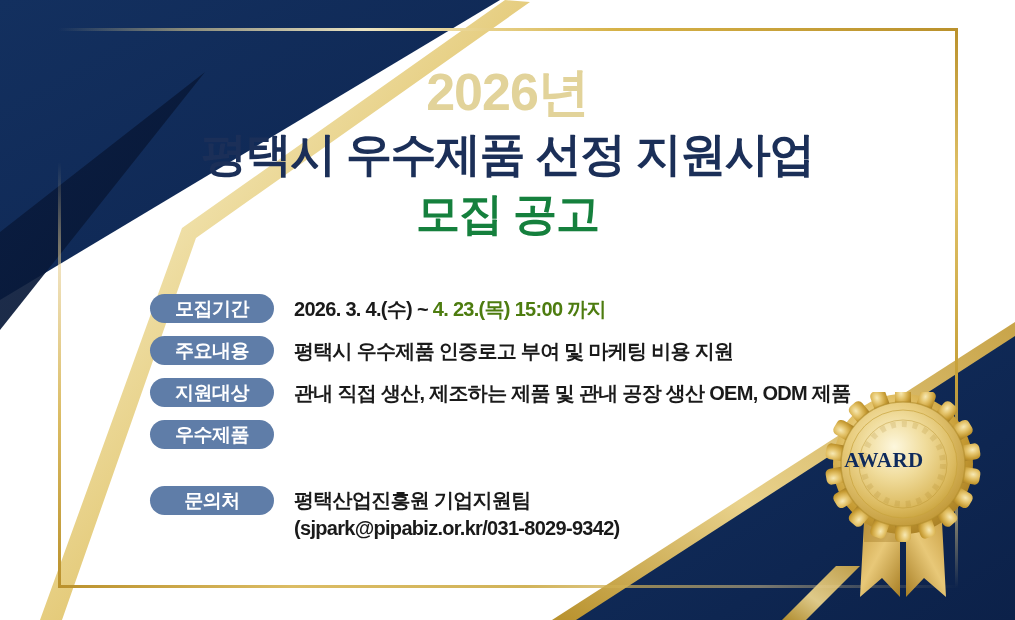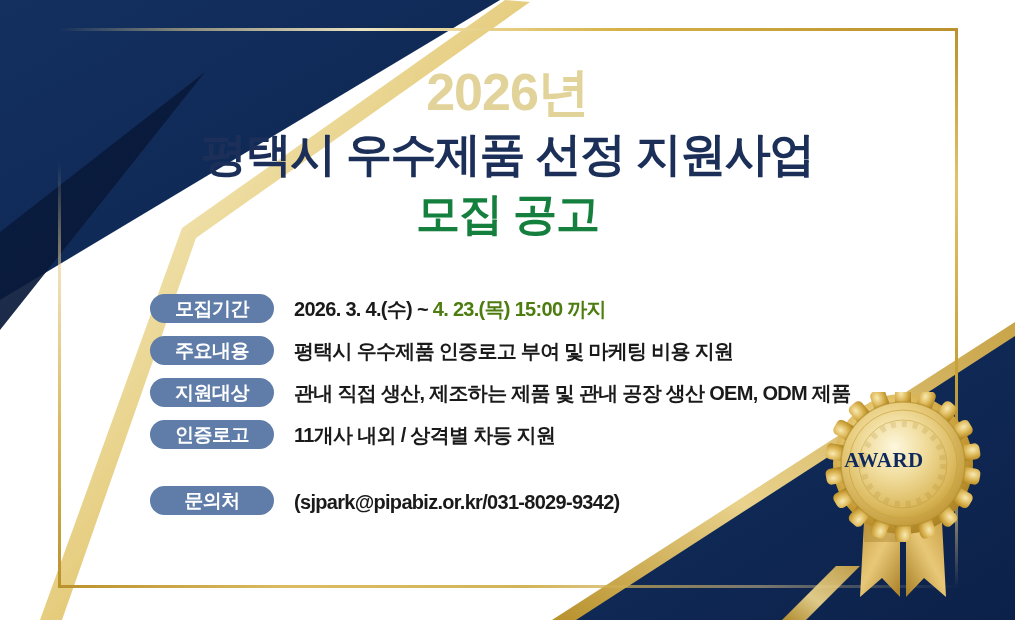--- a/index.html
+++ b/index.html
@@ -271,27 +271,26 @@
       <div class="pill">주요내용</div>
       <div class="info-value">평택시 우수제품 인증로고 부여 및 마케팅 비용 지원</div>
     </div>
 
     <div class="info-row">
       <div class="pill">지원대상</div>
       <div class="info-value">관내 직접 생산, 제조하는 제품 및 관내 공장 생산 OEM, ODM 제품</div>
     </div>
 
     <div class="info-row">
-      <div class="pill">인증로고</div>
-      <div class="info-value">11개사 내외 / 상격별 차등 지원</div>
+      <div class="pill">우수제품</div>
     </div>
 
     <div class="info-row row-contact">
       <div class="pill">문의처</div>
-      <div class="info-value"><span class="line2">(sjpark@pipabiz.or.kr/031-8029-9342)</span></div>
+      <div class="info-value"><span>평택산업진흥원 기업지원팀</span><span class="line2">(sjpark@pipabiz.or.kr/031-8029-9342)</span></div>
     </div>
 
   </div>
 
   <div class="badge">
     <svg viewBox="0 0 190 215">
       <defs>
         <linearGradient id="ribbonL" x1="0" y1="0" x2="1" y2="1">
           <stop offset="0%" stop-color="#caa044"></stop>
           <stop offset="45%" stop-color="#e8c878"></stop>

